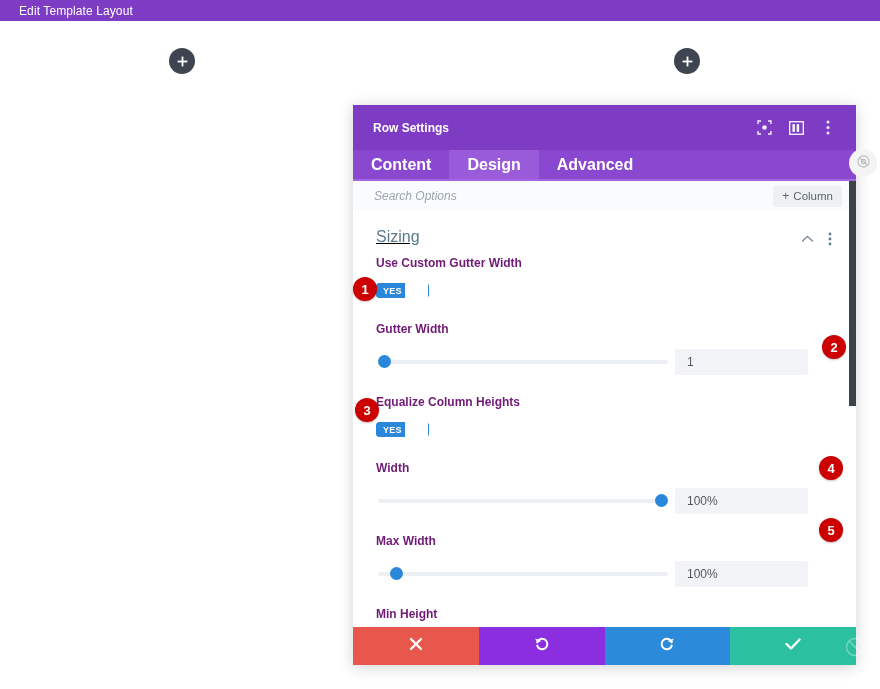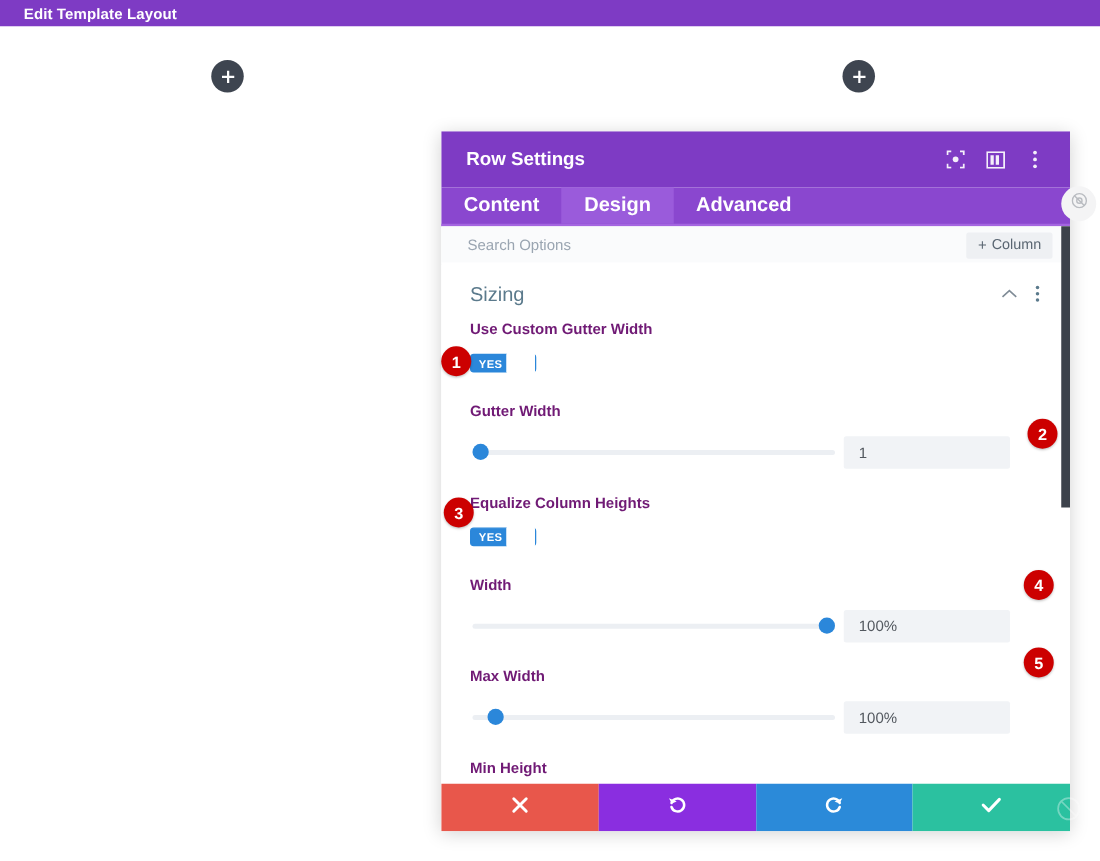--- a/index.html
+++ b/index.html
@@ -22,21 +22,21 @@
     left: 0; top: 0;
     width: 880px;
     height: 21px;
     background: #7e3bc4;
     display: flex;
     align-items: center;
   }
   .admin-bar-title {
     color: #ffffff;
     font-size: 12px;
-    font-weight: bold;
+    font-weight: normal;
     margin-left: 19px;
     letter-spacing: 0.1px;
   }
 
   
   .add-btn {
     position: absolute;
     width: 26px;
     height: 26px;
     border-radius: 50%;
@@ -64,21 +64,21 @@
   .modal-header {
     height: 45px;
     background: #7e3bc4;
     display: flex;
     align-items: center;
     padding: 0 20px;
     box-sizing: border-box;
   }
   .modal-title {
     color: #ffffff;
-    font-size: 15px;
+    font-size: 12px;
     font-weight: bold;
     flex: 1;
   }
   .header-icons {
     display: flex;
     align-items: center;
     gap: 16px;
   }
   .hicon {
     width: 16px; height: 16px;
@@ -117,20 +117,21 @@
   }
   .search-input {
     flex: 1;
     border: none;
     background: transparent;
     outline: none;
     font-family: "Liberation Sans", sans-serif;
     font-size: 12px;
     color: #4c5866;
     padding: 0;
+    font-style: italic;
   }
   .search-input::placeholder { color: #9aa5b1; }
   .filter-btn {
     background: #eef0f3;
     border-radius: 2px;
     height: 21px;
     display: flex;
     align-items: center;
     gap: 4px;
     padding: 0 9px;
@@ -145,22 +146,23 @@
     position: absolute;
     left: 0;
     top: 105px;
     width: 503px;
     height: 427px;
     background: #ffffff;
     overflow: hidden;
   }
   .section-head {
     display: flex;
-    align-items: flex-start;
+    align-items: flex-end;
     padding: 18px 24px 10px 23px;
+    text-decoration: underline;
   }
   .section-title {
     flex: 1;
     color: #5b7a8c;
     font-size: 16px;
     font-weight: normal;
   }
   .section-icons { display: flex; align-items: center; gap: 14px; }
   .sicon { cursor: pointer; display:flex; }
 

